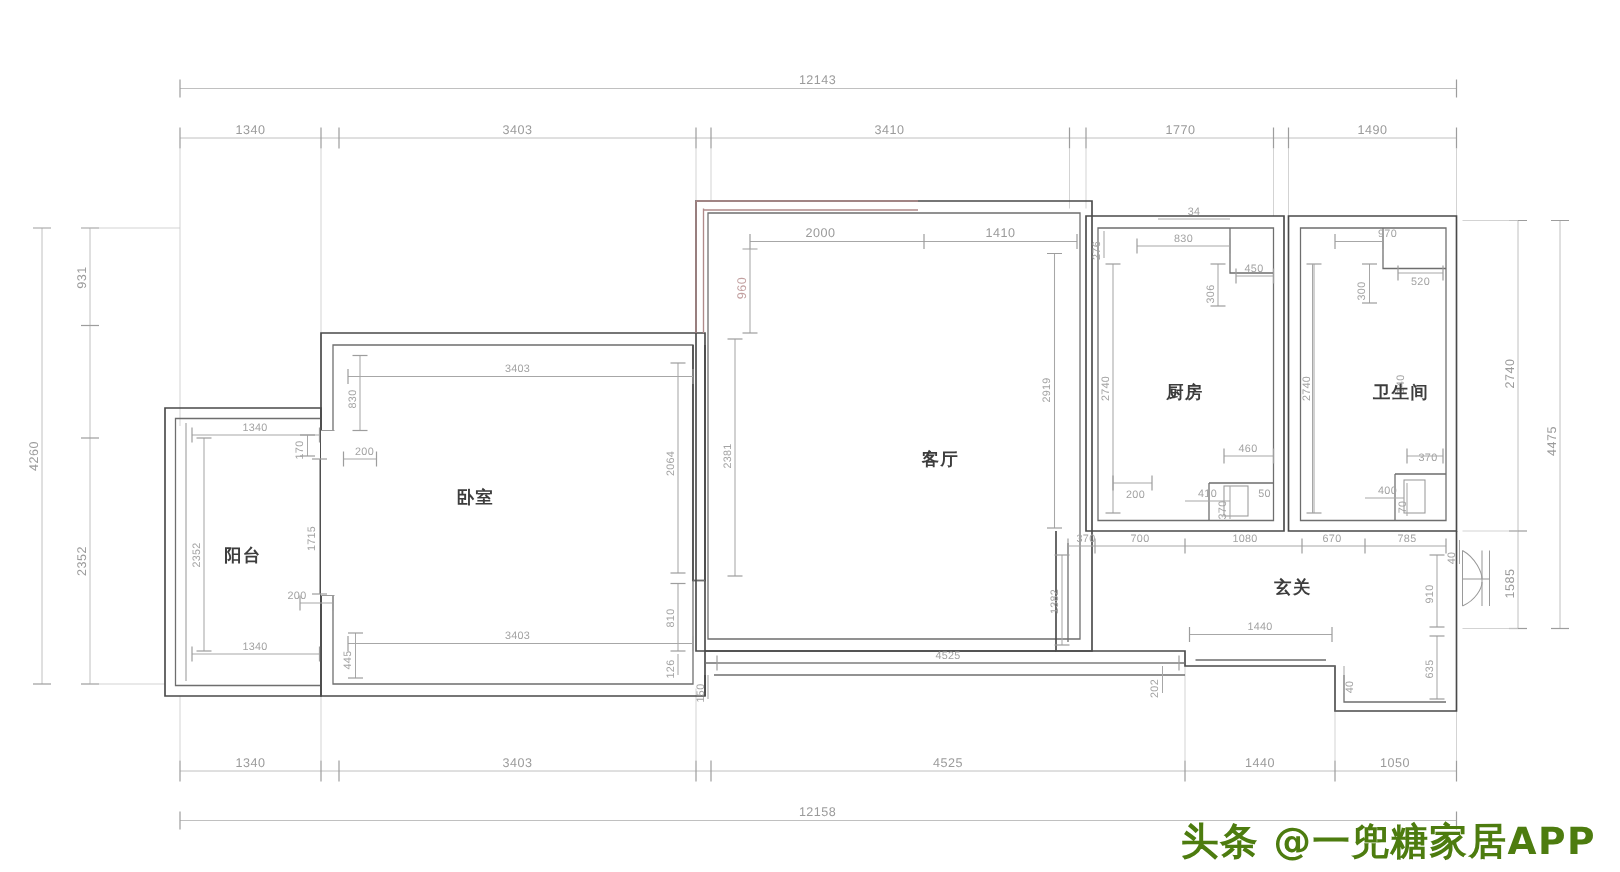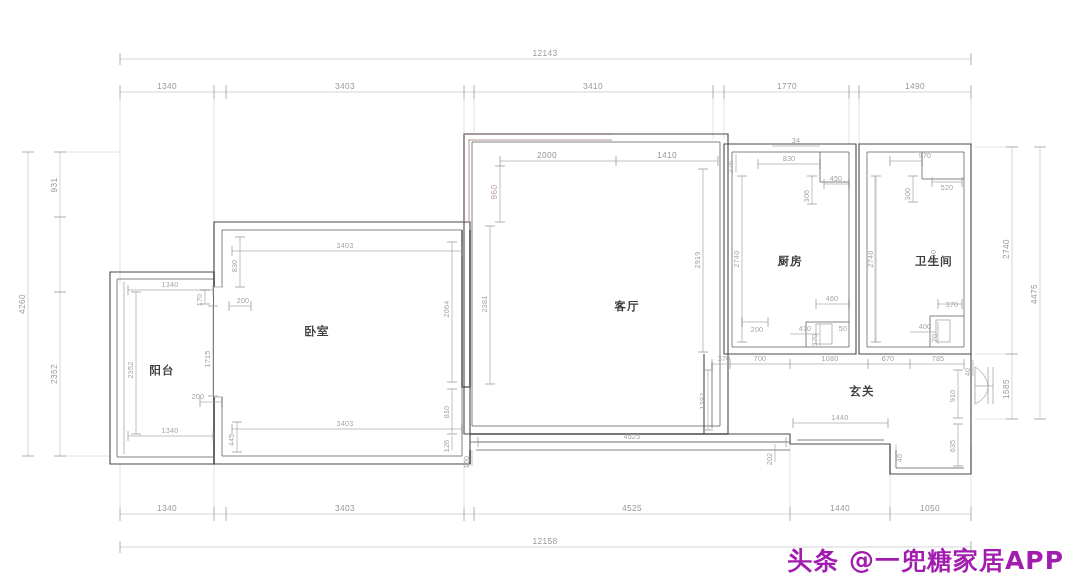--- a/index.html
+++ b/index.html
@@ -60,21 +60,21 @@
     font-weight: 600;
     letter-spacing: 1px;
   }
   .watermark {
     position: absolute;
     right: 16px;
     bottom: 8px;
     font-family: "DejaVu Sans", sans-serif;
     font-size: 25px;
     font-weight: 700;
-    color: #a21caf;
+    color: #4d7c0f;
     letter-spacing: 1px;
     white-space: nowrap;
   }
 </style>
 </head>
 <body>
 
 <div id="plan-root">
 <svg width="1080" height="581" viewBox="0 0 1080 581">
 

